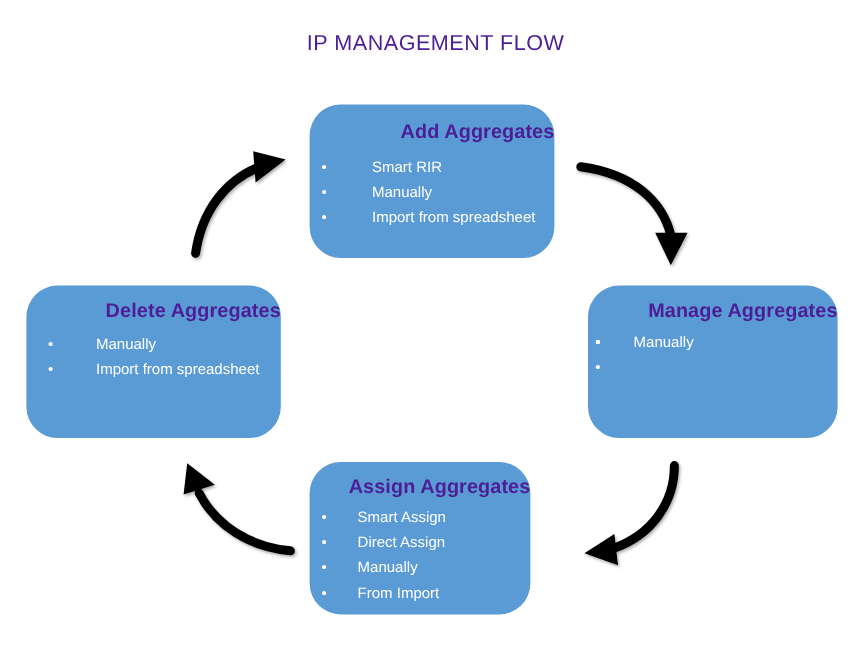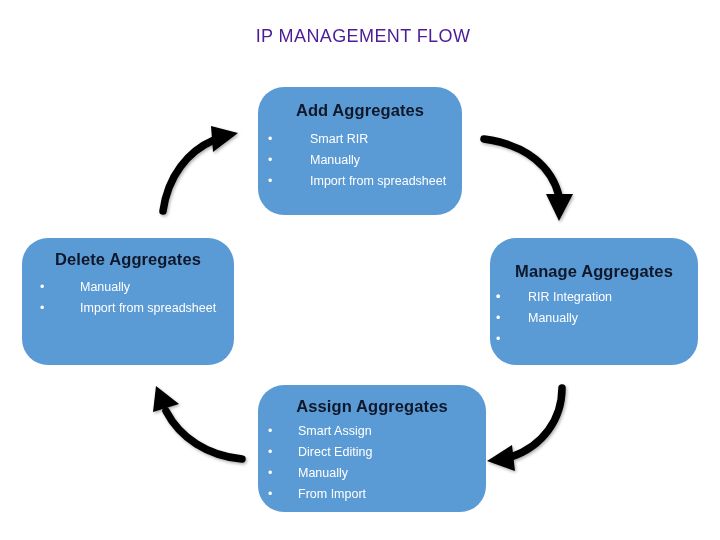--- a/index.html
+++ b/index.html
@@ -41,24 +41,24 @@
   
   .node {
     position: absolute;
     background: #5B9BD5;
     border-radius: 26px;
     box-sizing: border-box;
     padding: 0;
     color: #ffffff;
   }
   .node-title {
-    text-align: center;
+    text-align: right;
     font-weight: bold;
     font-size: 16.5px;
-    color: #0f172a;
+    color: #4c1d95;
     letter-spacing: 0.1px;
     white-space: nowrap;
   }
   .node-list {
     list-style: none;
     margin: 0;
     padding: 0;
   }
   .node-list li {
     position: relative;
@@ -85,26 +85,26 @@
   #node-add {
     left: 258px;  top: 87px;  width: 204px; height: 128px;
   }
   #node-add .node-title { margin-top: 14px; }
   #node-add .node-list  { margin-top: 9px; padding-left: 10px; }
   #node-add .node-list li .txt { margin-left: 42px; }
 
   #node-manage {
     left: 490px; top: 238px; width: 208px; height: 127px;
   }
-  #node-manage .node-title { margin-top: 24px; }
+  #node-manage .node-title { margin-top: 12px; }
   #node-manage .node-list  { margin-top: 6px; padding-left: 6px; }
   #node-manage .node-list li .txt { margin-left: 32px; }
 
   #node-assign {
-    left: 258px; top: 385px; width: 228px; height: 127px;
+    left: 258px; top: 385px; width: 184px; height: 127px;
   }
   #node-assign .node-title { margin-top: 12px; }
   #node-assign .node-list  { margin-top: 5px; padding-left: 10px; }
   #node-assign .node-list li .txt { margin-left: 30px; }
 
   #node-delete {
     left: 22px;  top: 238px; width: 212px; height: 127px;
   }
   #node-delete .node-title { margin-top: 12px; }
   #node-delete .node-list  { margin-top: 8px; padding-left: 18px; }
@@ -182,42 +182,41 @@
   </div>
 
   <div class="node" id="node-manage">
     <div class="node-title">Manage Aggregates</div>
     <ul class="node-list">
       <li>
         <span class="bullet">•</span>
       </li>
       <li>
         <span class="bullet">•</span>
-        <span class="txt">RIR Integration</span>
       </li>
       <li>
         <span class="bullet">•</span>
         <span class="txt">Manually</span>
       </li>
       <li>
         <span class="bullet">•</span>
       </li>
     </ul>
   </div>
 
   <div class="node" id="node-assign">
     <div class="node-title">Assign Aggregates</div>
     <ul class="node-list">
       <li>
         <span class="bullet">•</span>
         <span class="txt">Smart Assign</span>
       </li>
       <li>
         <span class="bullet">•</span>
-        <span class="txt">Direct Editing</span>
+        <span class="txt">Direct Assign</span>
       </li>
       <li>
         <span class="bullet">•</span>
         <span class="txt">Manually</span>
       </li>
       <li>
         <span class="bullet">•</span>
         <span class="txt">From Import</span>
       </li>
     </ul>

